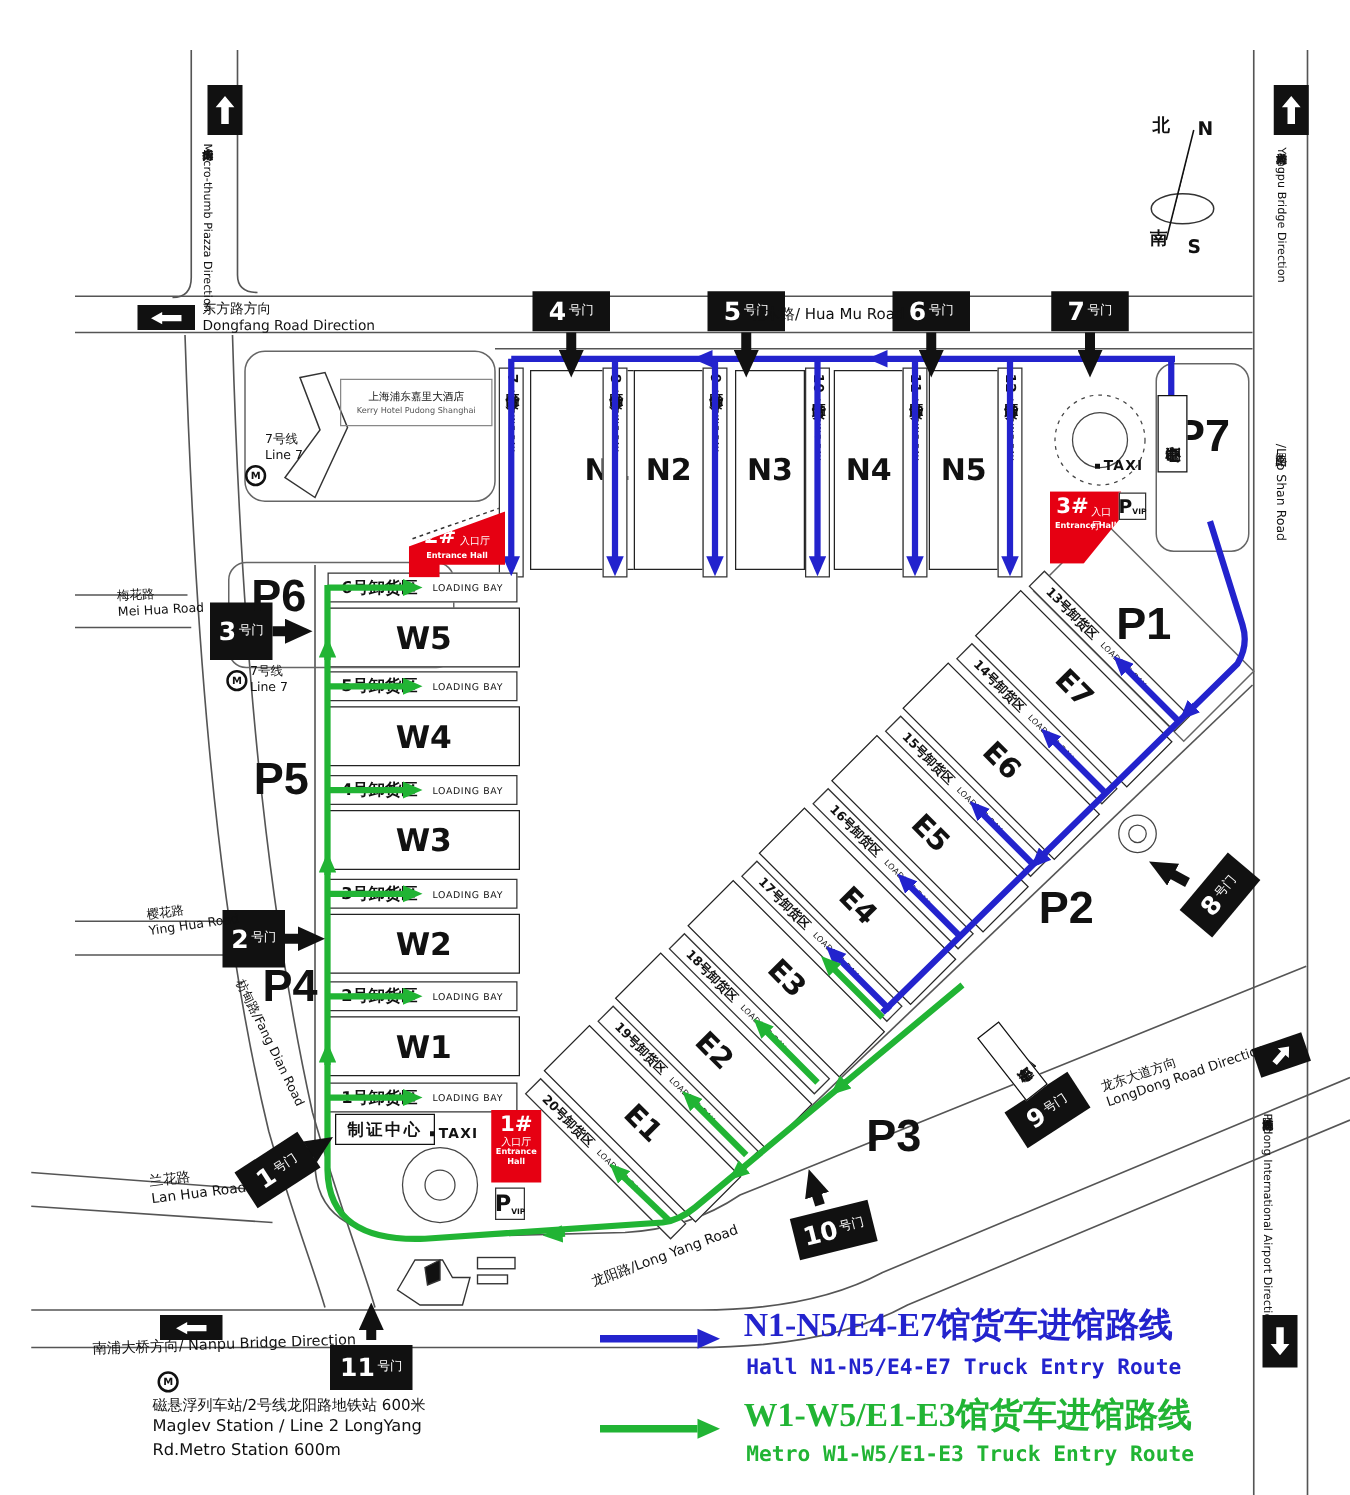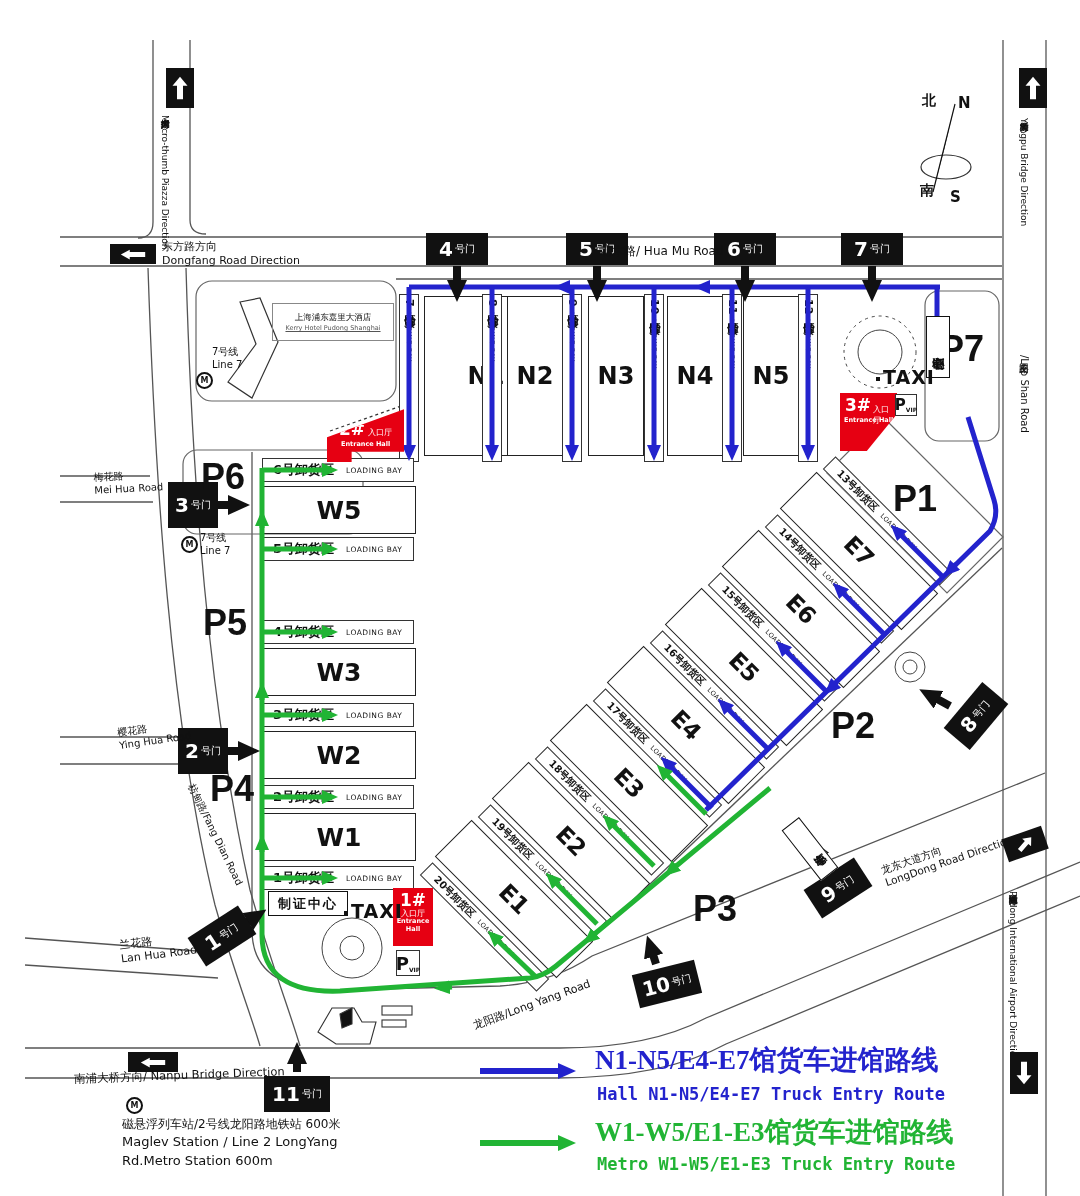--- a/index.html
+++ b/index.html
@@ -31,21 +31,21 @@
   .plabel{font-size:36px;font-weight:bold;width:70px;text-align:center;font-family:"Liberation Sans","DejaVu Sans",sans-serif;}
   .red{background:#e60012;color:#fff;}
   .vtext{writing-mode:vertical-rl;text-orientation:mixed;}
   .sign{background:#111;display:flex;align-items:center;justify-content:center;}
   .roadlbl{font-size:11px;line-height:1.25;white-space:nowrap;}
   .certbox{border:1.5px solid #111;background:#fff;display:flex;align-items:center;justify-content:center;font-weight:bold;}
   .pvip{border:1px solid #333;background:#fff;display:flex;align-items:flex-end;justify-content:center;box-sizing:border-box;padding-bottom:2px;}
   .pvip .P{font-size:15px;font-weight:bold;line-height:1;}
   .pvip .v{font-size:6px;font-weight:bold;line-height:1;}
   .metro{border:2px solid #111;border-radius:50%;width:13px;height:13px;display:flex;align-items:center;justify-content:center;font-size:8px;font-weight:bold;background:#fff;}
-  .taxi{font-size:19px;font-weight:bold;letter-spacing:1px;}
+  .taxi{font-size:11px;font-weight:bold;letter-spacing:1px;}
   .dot{display:inline-block;width:4px;height:4px;background:#111;margin-right:3px;vertical-align:middle;}
   
   .lg-zh{font-size:27px;font-weight:bold;white-space:nowrap;font-family:Liberation Serif, serif;}
   .lg-en{font-size:17px;font-weight:bold;white-space:nowrap;font-family:"DejaVu Sans Mono","Liberation Mono",monospace;}
   .blue{color:#2323cd;} .green{color:#21b434;}
   .ent-sm{line-height:1.1;}
 </style>
 </head>
 <body>
 
@@ -137,20 +137,23 @@
   <div class="abs lv1 bayW" style="left:262px;top:458px;">
       <span class="zh">6号卸货区</span>
       <span class="en">LOADING BAY</span>
     </div>
   <div class="abs lv1 hallW" style="left:262px;top:486px;">
       <span>W5</span>
     </div>
   <div class="abs lv1 bayW" style="left:262px;top:537px;">
       <span class="zh">5号卸货区</span>
       <span class="en">LOADING BAY</span>
+    </div>
+  <div class="abs lv1 hallW" style="left:262px;top:565px;">
+      <span>W4</span>
     </div>
   <div class="abs lv1 bayW" style="left:262px;top:620px;">
       <span class="zh">4号卸货区</span>
       <span class="en">LOADING BAY</span>
     </div>
   <div class="abs lv1 hallW" style="left:262px;top:648px;">
       <span>W3</span>
     </div>
   <div class="abs lv1 bayW" style="left:262px;top:703px;">
       <span class="zh">3号卸货区</span>
@@ -378,21 +381,21 @@
       <span class="P">P</span>
       <span class="v">VIP</span>
     </div>
   <div class="abs lv3 pvip" style="left:396px;top:950px;width:24px;height:26px;">
       <span class="P" style="font-size:18px;">P</span>
       <span class="v">VIP</span>
     </div>
 
   <div class="abs lv3" style="left:272px;top:303px;width:120px;height:36px;border:1px solid #888;display:flex;flex-direction:column;align-items:center;justify-content:center;">
     <div style="font-size:8.5px;font-weight:normal;">上海浦东嘉里大酒店</div>
-    <div style="font-size:6.5px;color:#555;text-decoration:underline;">Kerry Hotel Pudong Shanghai</div>
+    <div style="font-size:6.5px;color:#555;">Kerry Hotel Pudong Shanghai</div>
   </div>
   <div class="abs lv3 roadlbl" style="left:212px;top:346px;font-size:10px;"><span>7号线</span><br><span>Line 7</span></div>
   <div class="abs lv3 metro" style="left:196px;top:372px;">
       <span>M</span>
     </div>
   <div class="abs lv3 metro" style="left:181px;top:536px;">
       <span>M</span>
     </div>
   <div class="abs lv3 roadlbl" style="left:200px;top:532px;font-size:10px;"><span>7号线</span><br><span>Line 7</span></div>
   <div class="abs lv3 metro" style="left:126px;top:1097px;">

